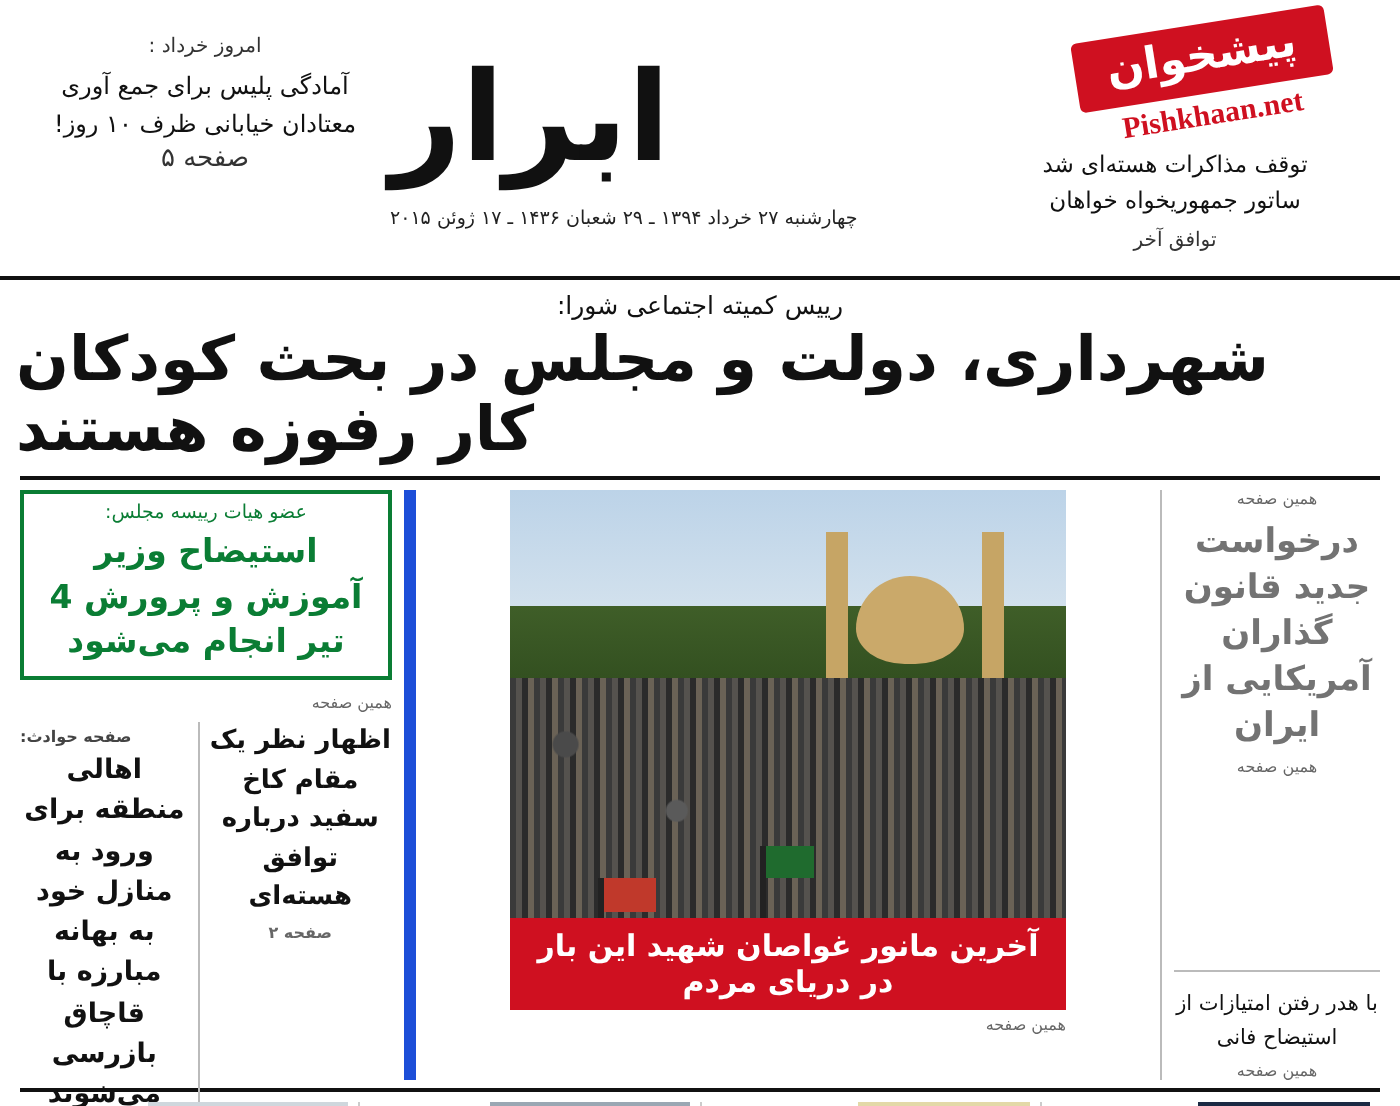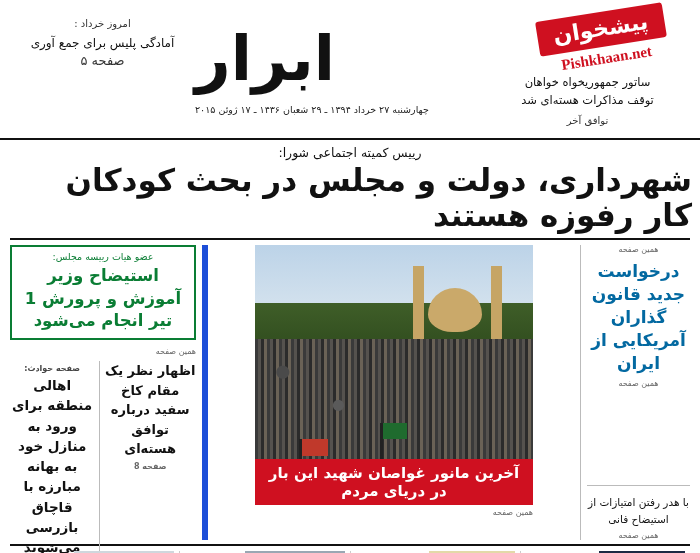--- a/index.html
+++ b/index.html
@@ -66,40 +66,40 @@
   }
   .mast-left .hd{font-size:10px;color:#333;margin-bottom:5px;}
   .mast-left .l1{font-size:12px;color:#111;line-height:1.6;text-align:center;}
   .mast-left .pg{font-size:13px;color:#333;margin-top:0;}
 
   
   .kicker{
     text-align:center;font-size:12.5px;color:#111;padding:5px 0 2px 0;
   }
   .lead-headline{
-    text-align:right;font-size:31px;font-weight:bold;color:#111;
+    text-align:left;font-size:31px;font-weight:bold;color:#111;
     padding:1px 8px 6px 8px;line-height:1.12;letter-spacing:-0.3px;
   }
   .rule{height:2px;background:#111;margin:0 10px;}
 
   
   .main{
     display:flex;flex-direction:row;
     padding:5px 10px 0 10px;
     box-sizing:border-box;
     height:300px;
     gap:40px;
   }
   .col-right{
     width:110px;border-left:1px solid #bbb;padding-left:6px;box-sizing:border-box;
     display:flex;flex-direction:column;
   }
   .side-note{font-size:8px;color:#666;text-align:center;}
   .side-head{
-    text-align:center;font-size:17px;font-weight:bold;line-height:1.35;color:#0369a1;
+    text-align:center;font-size:17px;font-weight:bold;line-height:1.35;color:#737373;
     margin-top:6px;
   }
   .col-right .block2{
     margin-top:auto;border-top:1px solid #bbb;padding-top:8px;
   }
   .small-body{font-size:10.5px;line-height:1.6;text-align:center;color:#111;}
   .big-num{font-size:17px;font-weight:bold;text-align:center;line-height:1.3;color:#111;margin-top:4px;}
 
   .col-center{
     flex:1;padding:0 7px;box-sizing:border-box;position:relative;
@@ -190,36 +190,37 @@
 <div class="page">
 
   <div class="masthead">
 
     <div class="mast-right">
       <div class="logo-wrap">
         <div class="logo-ribbon">پیشخوان</div>
         <div class="logo-sub">Pishkhaan.net</div>
       </div>
       <div class="mast-right-lines">
+        <div>توقف مذاکرات هسته‌ای شد</div>
         <div>ساتور جمهوریخواه خواهان</div>
-        <div>توقف مذاکرات هسته‌ای شد</div>
         <div class="pg">توافق آخر</div>
       </div>
     </div>
 
     <div class="mast-center">
       <div class="paper-name">ابرار</div>
       <div class="issue-line">
         <div>چهارشنبه ۲۷ خرداد ۱۳۹۴ ـ ۲۹ شعبان ۱۴۳۶ ـ ۱۷ ژوئن ۲۰۱۵</div>
       </div>
     </div>
 
     <div class="mast-left">
       <div class="hd">امروز خرداد :</div>
       <div class="l1">آمادگی پلیس برای جمع آوری</div>
+      <div class="l1">معتادان خیابانی ظرف ۱۰ روز!</div>
       <div class="pg">صفحه ۵</div>
     </div>
   </div>
 
   <div class="kicker">رییس کمیته اجتماعی شورا:</div>
   <div class="lead-headline">شهرداری، دولت و مجلس در بحث کودکان کار رفوزه هستند</div>
   <div class="rule"></div>
 
   <div class="main">
 
@@ -247,31 +248,31 @@
         <div class="flagA"></div>
         <div class="flagB"></div>
         <div class="photo-caption">آخرین مانور غواصان شهید این بار در دریای مردم</div>
       </div>
       <div class="center-note">همین صفحه</div>
     </div>
 
     <div class="col-left">
       <div class="box-green">
         <div class="hd">عضو هیات رییسه مجلس:</div>
-        <div class="ttl">استیضاح وزیر آموزش و پرورش 1 تیر انجام می‌شود</div>
+        <div class="ttl">استیضاح وزیر آموزش و پرورش 4 تیر انجام می‌شود</div>
       </div>
       <div class="tiny">همین صفحه</div>
 
       <div class="mid-row">
         <div class="mid-left">
           <div>اظهار نظر یک مقام کاخ سفید درباره توافق هسته‌ای</div>
-          <div class="tiny" style="text-align:center">صفحه 8</div>
+          <div class="tiny" style="text-align:center">صفحه ۲</div>
         </div>
         <div class="mid-right">
-          <div class="tiny" style="text-align:center;color:#444">صفحه حوادث:</div>
+          <div class="tiny" style="text-align:left;color:#444">صفحه حوادث:</div>
           <div>اهالی منطقه برای ورود به منازل خود به بهانه مبارزه با قاچاق بازرسی می‌شوند</div>
           <div class="tiny" style="text-align:center">همین صفحه</div>
         </div>
       </div>
 
     </div>
   </div>
 
   <div class="bottom">
 

